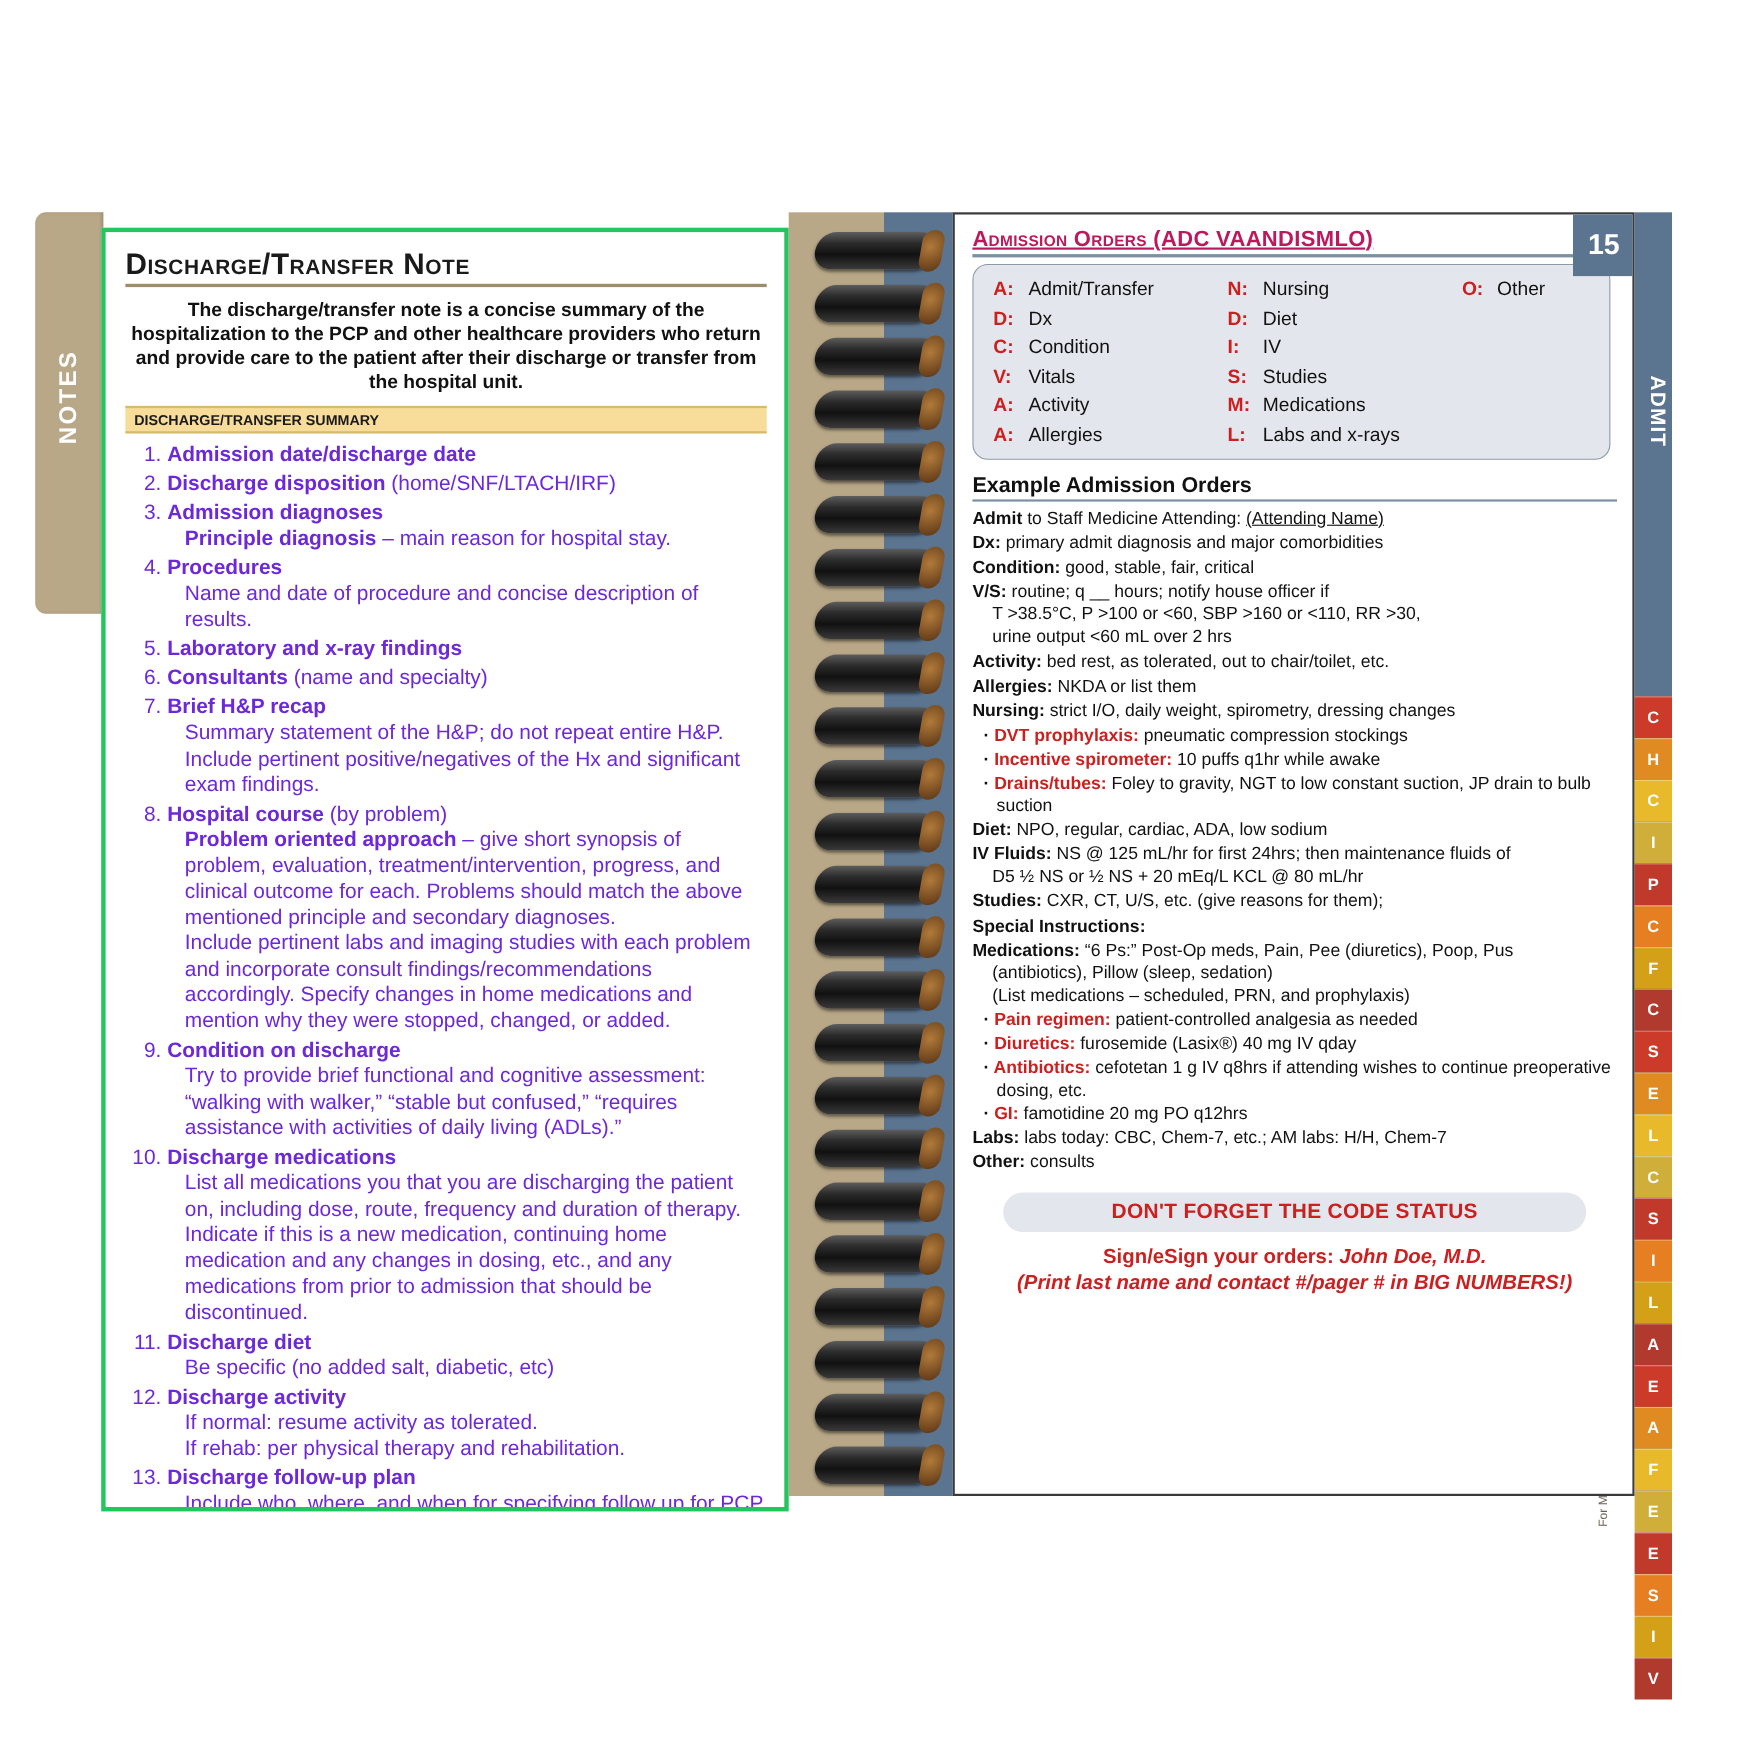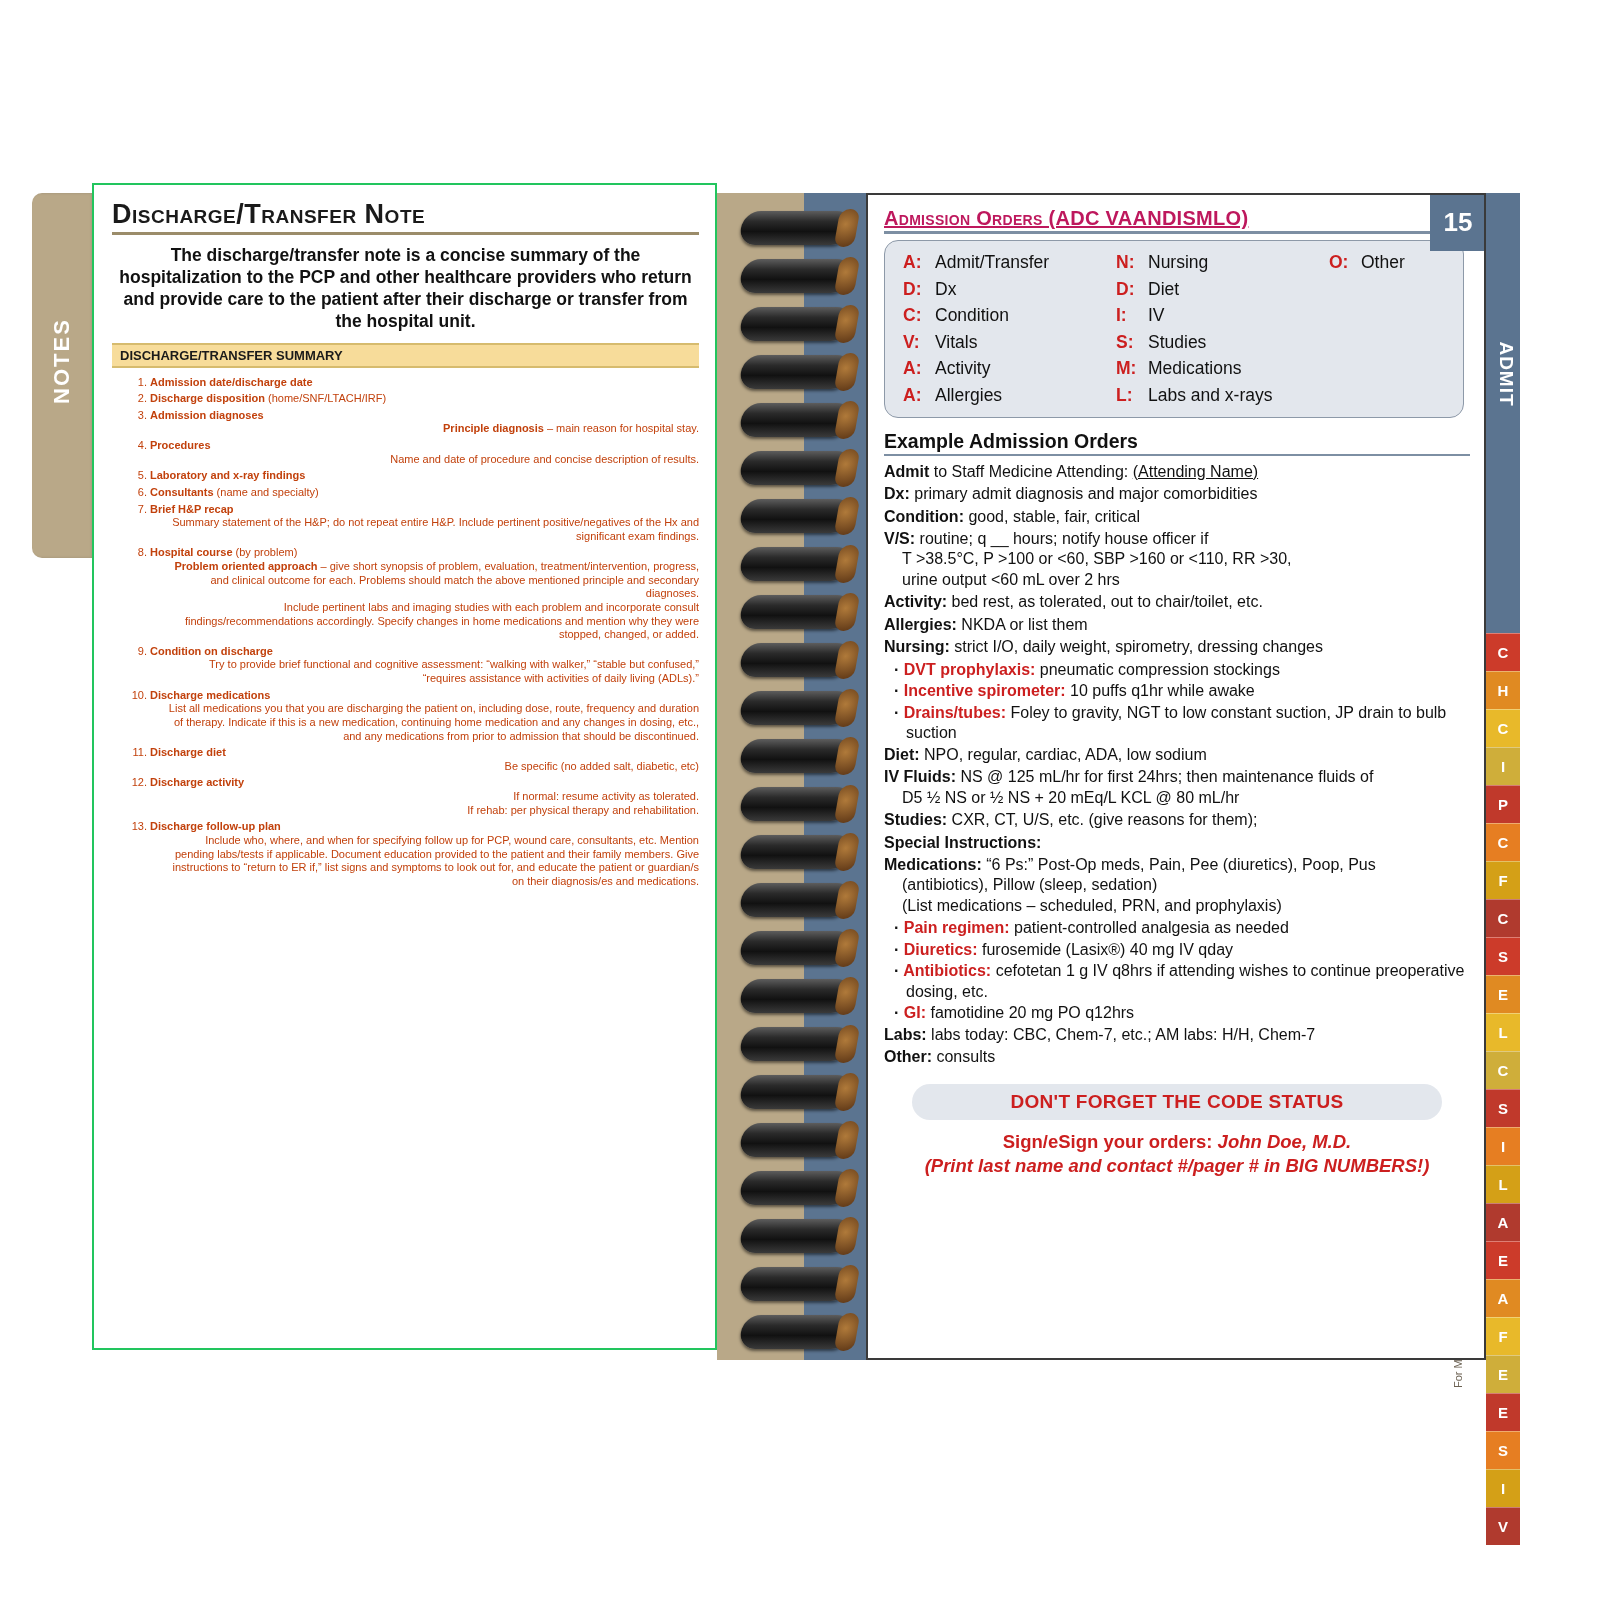--- a/index.html
+++ b/index.html
@@ -15,41 +15,41 @@
     position:absolute;left:32px;top:193px;width:62px;height:365px;
     background:#b9a888;border-radius:10px 0 0 10px;
     box-shadow:inset -2px 0 3px rgba(0,0,0,.15);
   }
   .left-tab span{
     position:absolute;left:-55px;top:155px;width:170px;text-align:center;
     transform:rotate(-90deg);color:#fff;font-weight:bold;font-size:22px;
     letter-spacing:2px;
   }
   .left-page{
-    position:absolute;left:92px;top:183px;width:625px;height:1167px;
-    background:#fff;border:2px solid #22c55e;box-sizing:border-box;
+    position:absolute;left:92px;top:207px;width:625px;height:1167px;
+    background:#fff;border:4px solid #22c55e;box-sizing:border-box;
     padding:14px 16px 10px 18px;overflow:hidden;
   }
   .lp-title{
     font-size:27px;font-weight:bold;color:#1a1a1a;letter-spacing:.5px;
     font-variant:small-caps;
   }
   .lp-title-rule{border-bottom:3px solid #9b8c6a;margin:2px 0 10px;}
   .lp-intro{
     text-align:center;font-weight:bold;font-size:17.5px;line-height:1.25;
     color:#111;margin:0 4px 10px;
   }
   .lp-bar{
     background:#f7dc9a;border-top:2px solid #d6bb6e;border-bottom:2px solid #d6bb6e;
     font-weight:bold;font-size:13px;color:#1a1a1a;padding:3px 8px;margin-bottom:8px;
   }
-  ol.lp-list{margin:0;padding-left:38px;font-size:11px;line-height:1.24;color:#c2410c;}
+  ol.lp-list{margin:0;padding-left:38px;font-size:19px;line-height:1.24;color:#6d28d9;}
   ol.lp-list>li{margin-bottom:3px;}
   ol.lp-list>li>b{font-weight:bold;}
-  .sub{display:block;margin-left:6px;text-align:right;}
+  .sub{display:block;margin-left:6px;}
   .sub.ind{margin-left:16px;}
 
   
   .spiral-bg{
     position:absolute;left:717px;top:193px;width:150px;height:1167px;
     background:linear-gradient(to right,#b9a888 0%,#b9a888 58%,#5b7490 58%,#5b7490 100%);
   }
   .gutter-text{
     position:absolute;left:735px;top:1195px;width:24px;color:#6b6152;font-size:11px;
     transform:rotate(-90deg);transform-origin:left top;white-space:nowrap;

